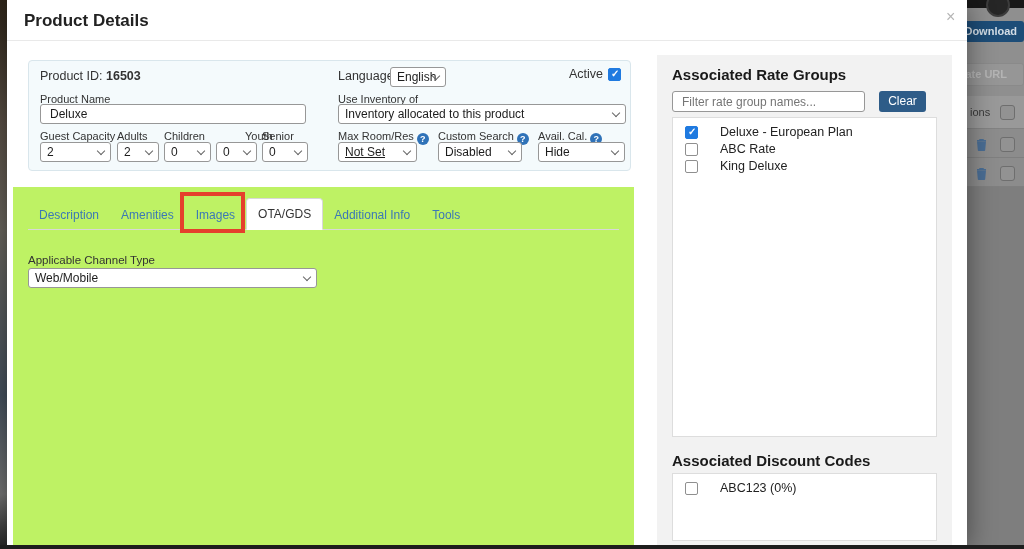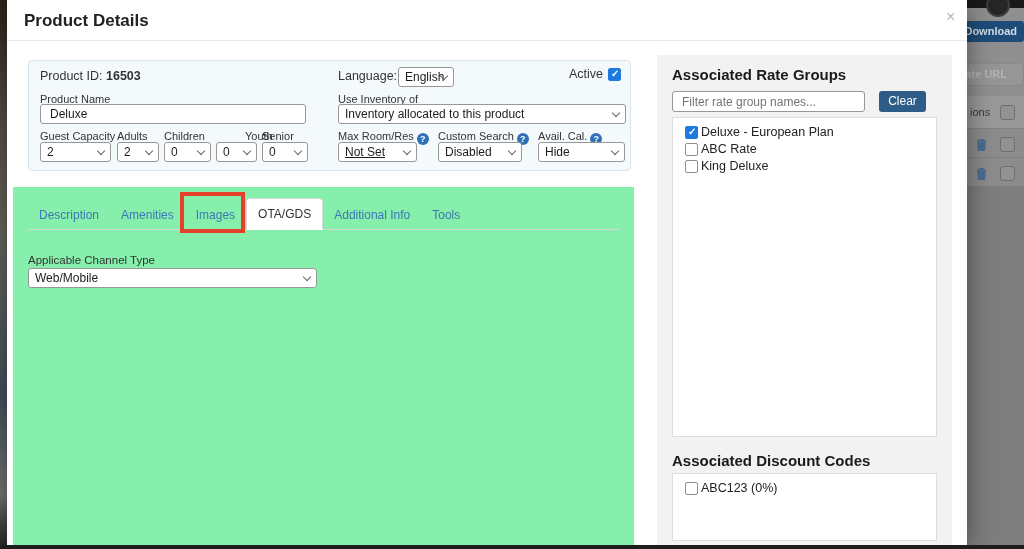--- a/index.html
+++ b/index.html
@@ -50,38 +50,38 @@
     color:#fff;font-size:9px;font-weight:700;text-align:center;line-height:12px;margin-left:3px;
     vertical-align:-2px;}
   .cb{width:13px;height:13px;border:1px solid #8f8f8f;border-radius:2px;background:#fff;
     display:inline-block;position:relative;flex:none;box-sizing:border-box;cursor:pointer;}
   .cb.checked{background:#1f7ae0;border-color:#1f7ae0;}
   .cb.checked::after{content:"\2713";position:absolute;left:2px;top:-1px;color:#fff;
     font-size:10px;font-weight:700;}
   .active-wrap{position:absolute;right:9px;top:6px;display:flex;gap:5px;align-items:center;
     font-size:12.5px;color:#333;}
   
-  .tab-section{position:absolute;left:6px;top:187px;width:621px;height:358px;background:#86efac;}
+  .tab-section{position:absolute;left:6px;top:187px;width:621px;height:358px;background:#bef264;}
   .tabs{position:absolute;left:15px;top:12px;right:15px;height:30px;
     border-bottom:1px solid #d8d8d8;display:flex;align-items:flex-end;}
   .tab{padding:8px 11px;font-size:12px;color:#3b78b5;cursor:pointer;white-space:nowrap;
     box-sizing:border-box;margin-bottom:-1px;}
   .tab.active{background:#fff;border:1px solid #d8d8d8;border-bottom-color:#fff;
     border-radius:4px 4px 0 0;color:#333;}
   .annotation{position:absolute;left:167px;top:5px;width:57px;height:33px;
     border:4px solid #e5402c;z-index:5;pointer-events:none;}
   
   .rate-panel{position:absolute;left:650px;top:55px;width:295px;height:490px;background:#f2f2f2;}
   .panel-title{position:absolute;left:15px;font-size:15px;font-weight:700;color:#1a1a1a;}
   .filter-input{left:15px;top:36px;width:193px;height:21px;}
   .clear-btn{position:absolute;left:222px;top:36px;width:47px;height:21px;background:#2e5c88;
     color:#fff;font-size:12px;border-radius:3px;text-align:center;line-height:21px;cursor:pointer;}
   .listbox{position:absolute;left:15px;width:265px;background:#fff;border:1px solid #ddd;
     box-sizing:border-box;padding:7px 0 0 12px;}
-  .chk-row{display:flex;gap:3px;align-items:center;margin-bottom:3px;font-size:12.5px;color:#222;}
+  .chk-row{display:flex;gap:22px;align-items:center;margin-bottom:3px;font-size:12.5px;color:#222;}
 </style>
 </head>
 <body>
 
 <div class="stage">
 
   <div class="bg-left"></div>
   <div class="bg-right-top"></div>
   <div class="bg-topbar"></div>
   <div class="bg-avatar"></div>
@@ -113,21 +113,21 @@
     <div class="modal-title">Product Details</div>
     <div class="modal-close">×</div>
     <div class="hdr-line"></div>
 
     <div class="info-panel">
       <div class="lbl val13" style="left:11px;top:8px;">
         <span>Product ID:</span>
         <b>16503</b>
       </div>
       <div class="lbl val13" style="left:309px;top:8px;">Language:</div>
-      <div class="sel" style="left:361px;top:6px;width:56px;margin-left:8px;">
+      <div class="sel" style="left:361px;top:6px;width:56px;">
         <span>English</span>
         <i class="chev"></i>
       </div>
       <div class="active-wrap">
         <span>Active</span>
         <span class="cb checked"></span>
       </div>
 
       <div class="lbl" style="left:11px;top:32px;">Product Name</div>
       <input class="txt" style="left: 11px; top: 43px; width: 266px;" value="Deluxe">

